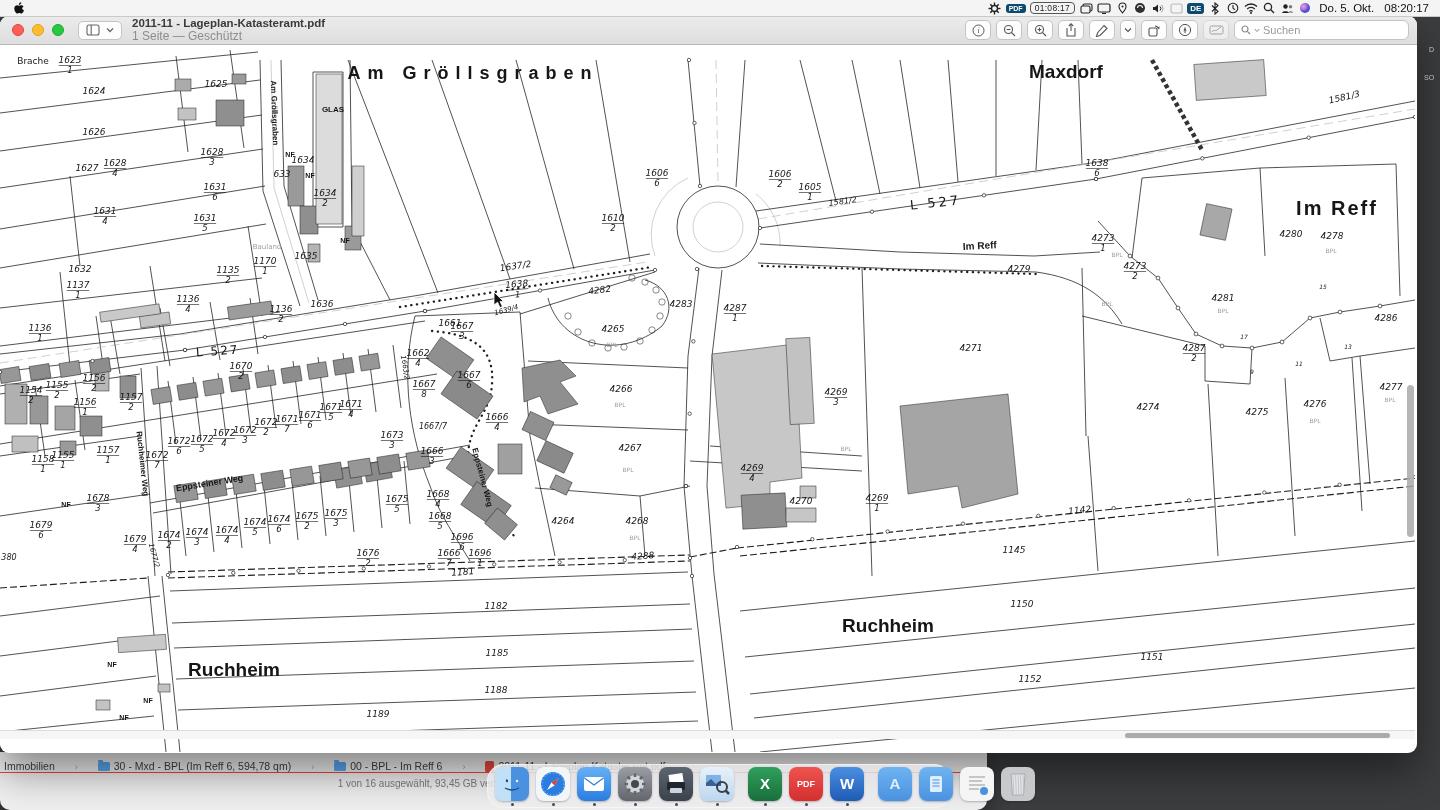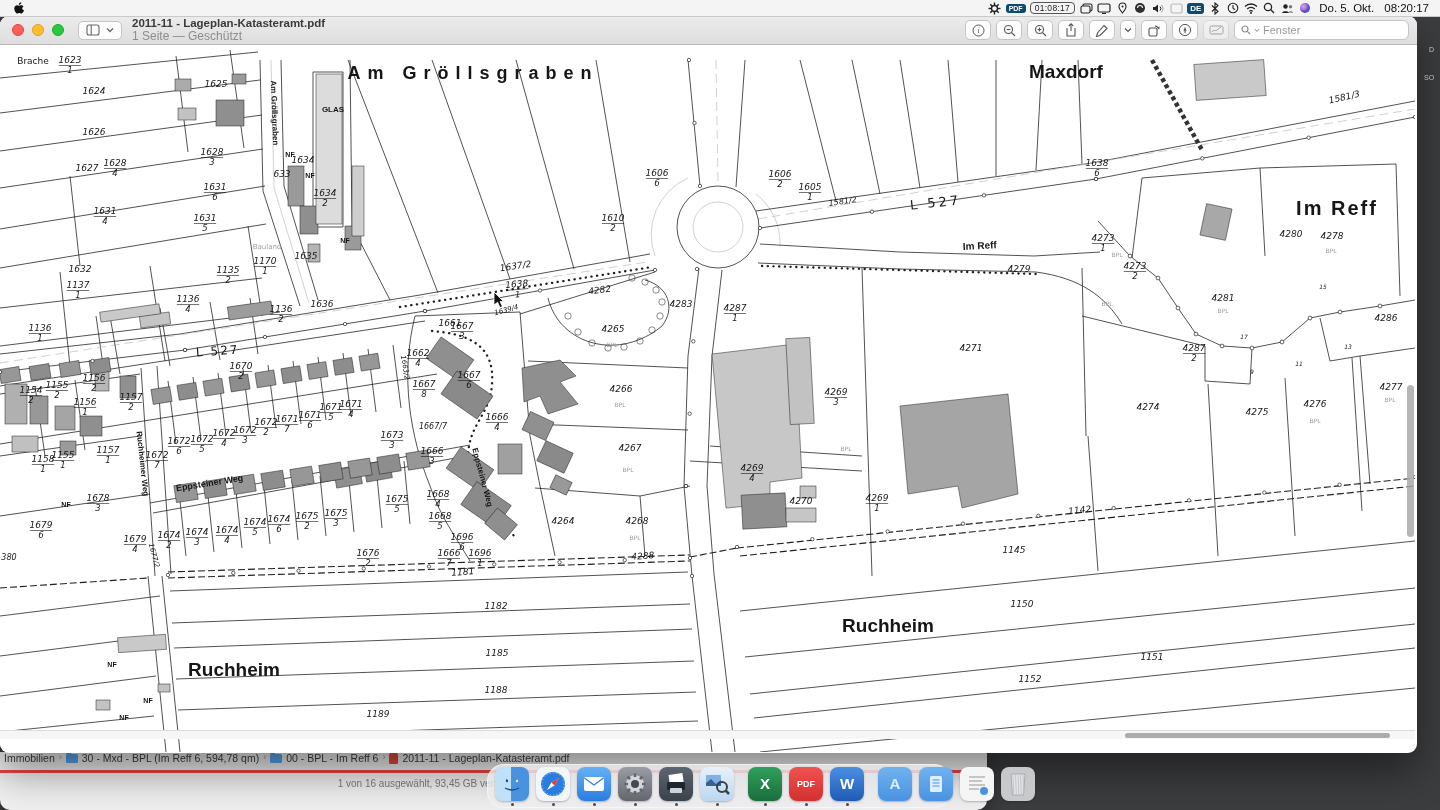--- a/index.html
+++ b/index.html
@@ -57,22 +57,22 @@
   .vtx { fill:#fff; stroke:#222; stroke-width:.7; }
   
   #vscroll { position:absolute; top:29px; right:3px; width:7px; height:700px; z-index:12; }
   #vthumb { position:absolute; top:340px; width:7px; height:152px; background:#a9a9a9; border-radius:4px; opacity:.85; }
   #hscroll { position:absolute; left:0; top:714px; width:1415px; height:9px; background:#f6f6f6;
     border-top:1px solid #dcdcdc; z-index:12; }
   #hthumb { position:absolute; left:1125px; top:2px; width:265px; height:5px; background:#ababab; border-radius:3px; }
   
   #finder { position:absolute; top:752px; left:0; width:987px; height:58px; background:#efeff0;
     border-radius:0 0 10px 10px; box-shadow:0 8px 22px rgba(0,0,0,.4); z-index:5; }
-  #pathbar { height:21px; border-bottom:3px solid #ef4444; display:flex; align-items:flex-start;
-    padding-left:4px; font-size:10.5px; color:#3e3e3e; gap:4px; }
+  #pathbar { height:21px; border-bottom:1px solid #ef4444; display:flex; align-items:flex-end;
+    padding-left:4px; font-size:10.5px; color:#3e3e3e; gap:20px; }
   .crumb { display:flex; align-items:center; gap:4px; white-space:nowrap; }
   .crumb-sep { color:#9b9b9b; font-size:9px; }
   .mini-folder { width:12px; height:9px; background:#58a7f2; border-radius:1.5px; position:relative; }
   .mini-folder:before { content:""; position:absolute; top:-2px; left:0; width:5px; height:2px;
     background:#58a7f2; border-radius:1px 1px 0 0; }
   .mini-pdf { width:9px; height:11px; background:#e8473f; border-radius:1.5px; }
   #finder-status { height:20px; display:flex; align-items:center; justify-content:center;
     font-size:10px; color:#7d7d7d; width:860px; }
   
   #dock { position:absolute; left:487px; top:764px; width:464px; height:44px;
@@ -292,21 +292,21 @@
           </div>
         </div>
       <div id="search-field">
         <svg width="10" height="10" viewBox="0 0 10 10">
           <circle cx="4" cy="4" r="3" fill="none" stroke="#8b8b8b" stroke-width="1.2"></circle>
           <line x1="6.3" y1="6.3" x2="9" y2="9" stroke="#8b8b8b" stroke-width="1.2"></line>
         </svg>
         <svg width="6" height="5" viewBox="0 0 6 5">
           <path d="M0.8 1 L3 3.5 L5.2 1" fill="none" stroke="#8b8b8b" stroke-width="1"></path>
         </svg>
-        <span>Fenster</span>
+        <span>Suchen</span>
       </div>
     </div>
   </div>
 
   <div id="content">
     <svg id="map" width="1415" height="707" viewBox="0 29 1415 707">
 
       <g class="ln">
         <path d="M0,62 L258,36"></path>
           <path d="M0,97 L260,64"></path>

